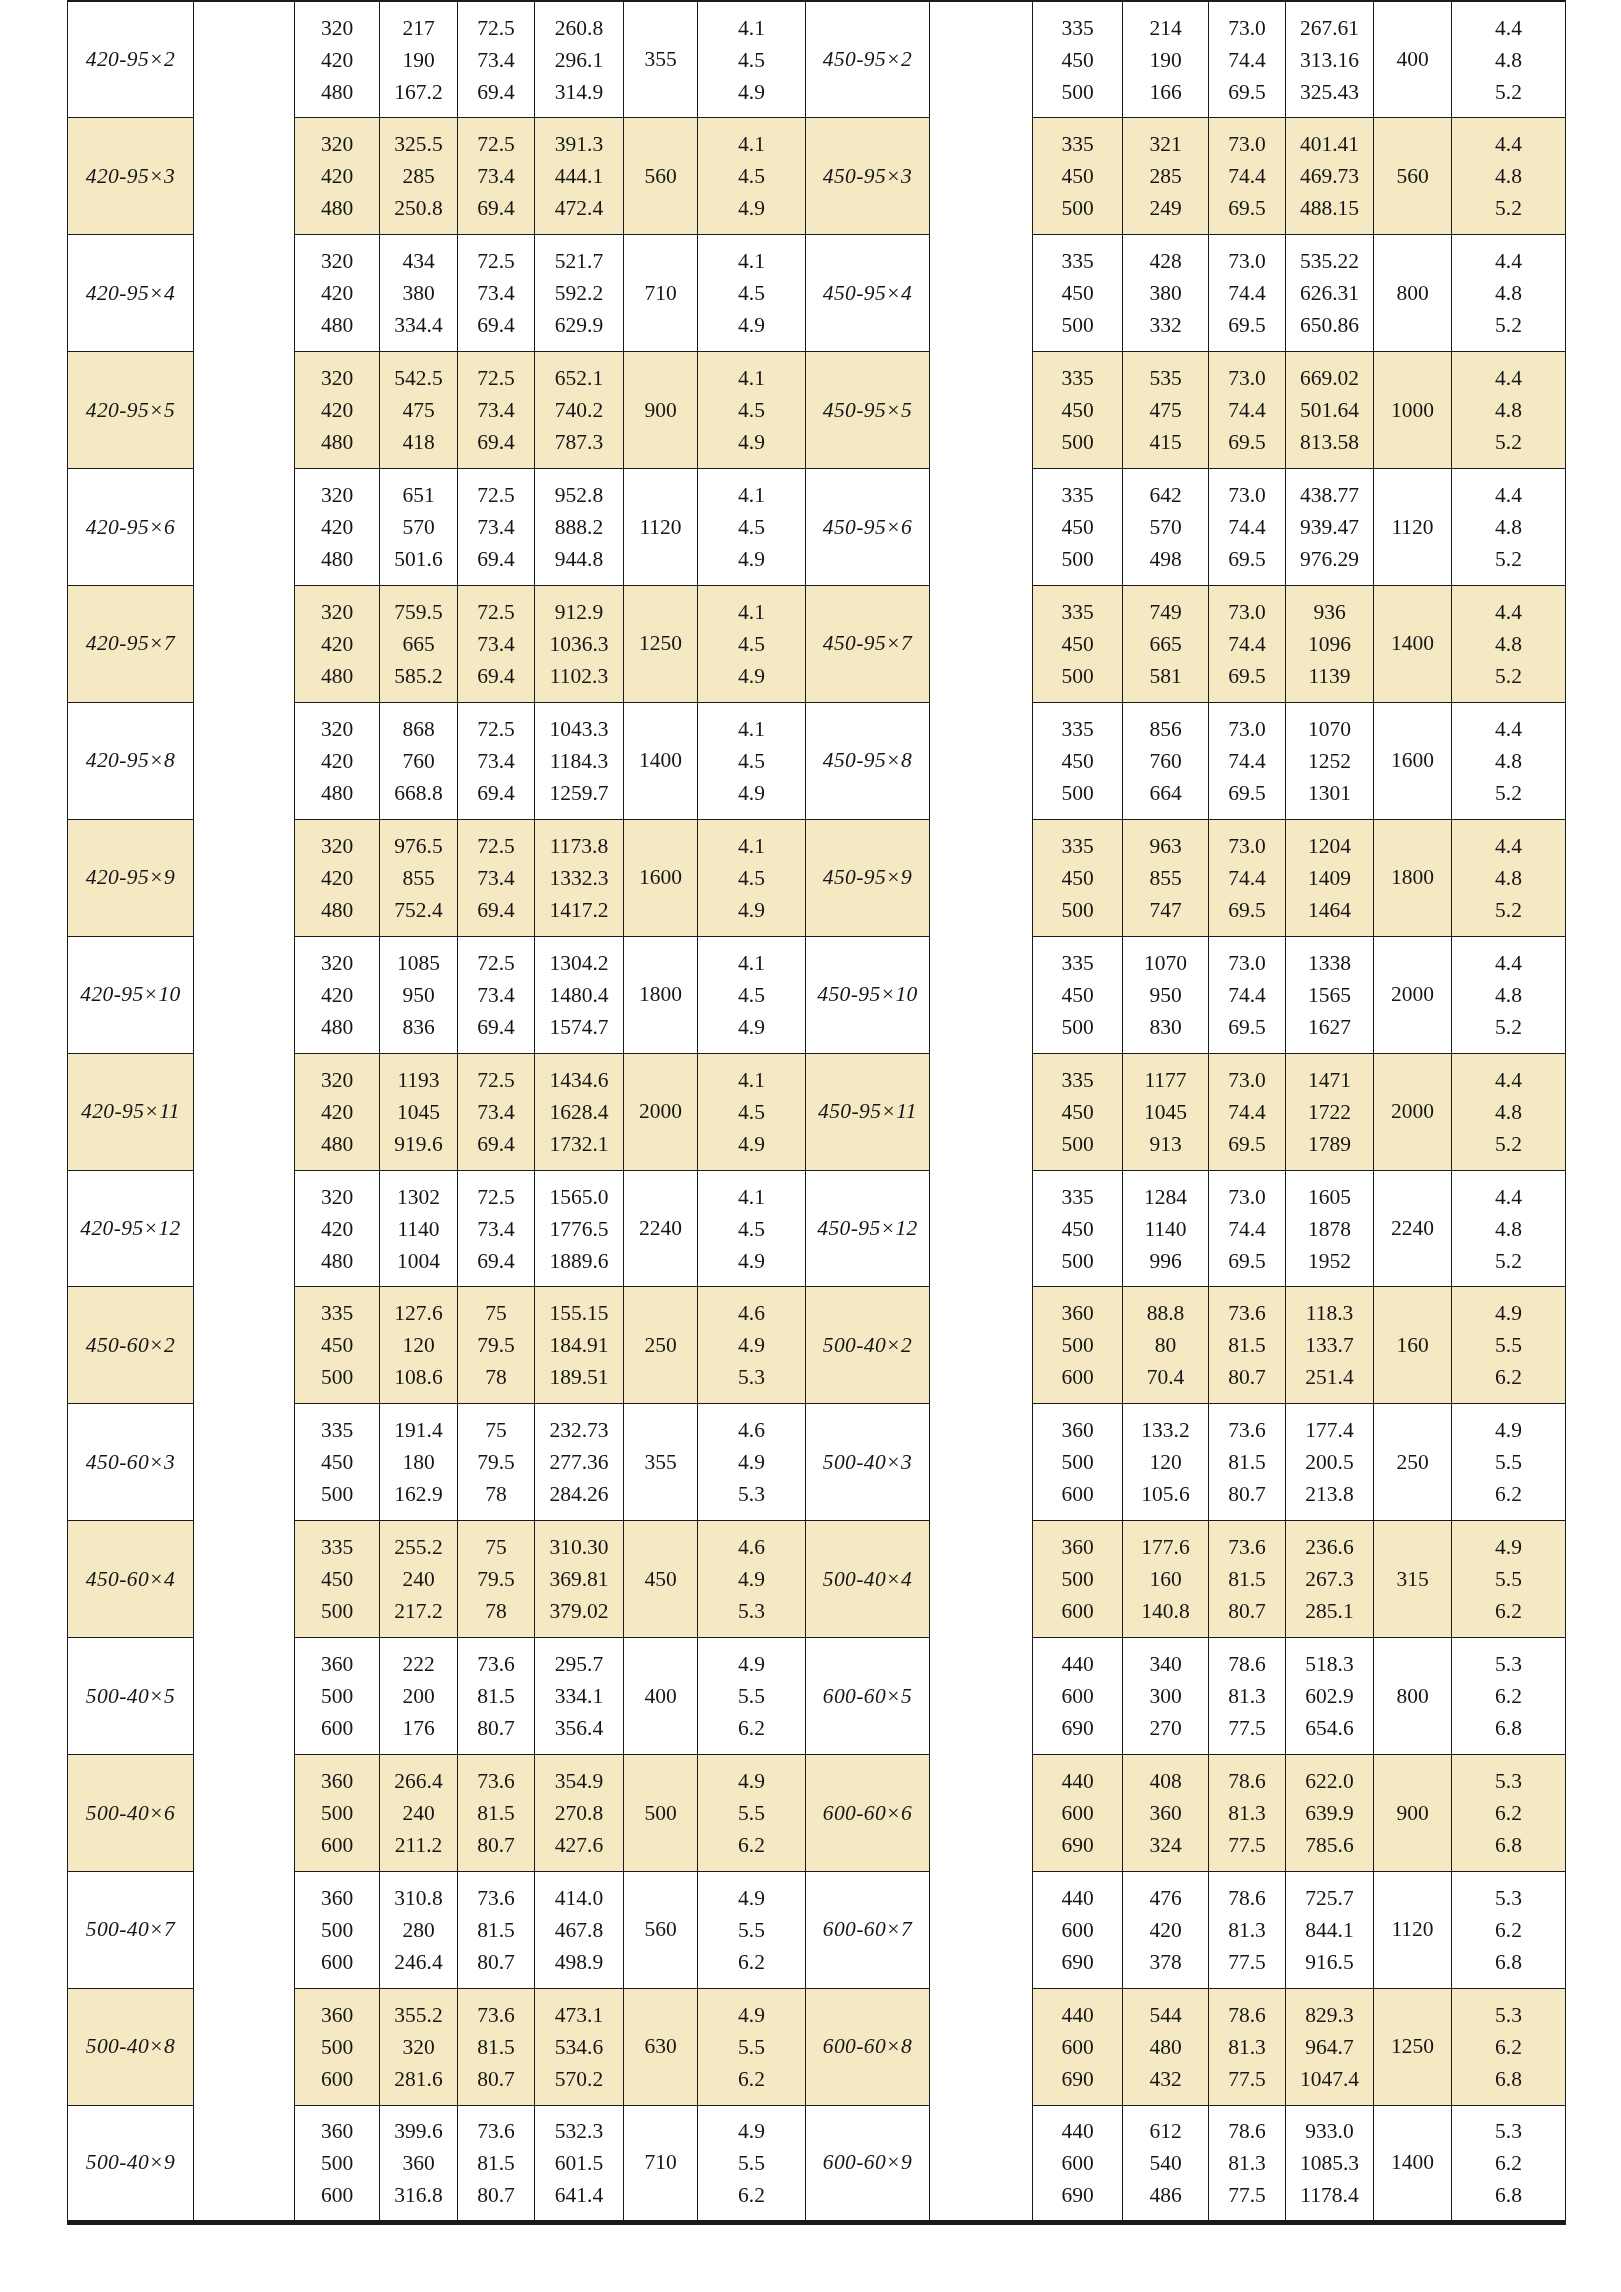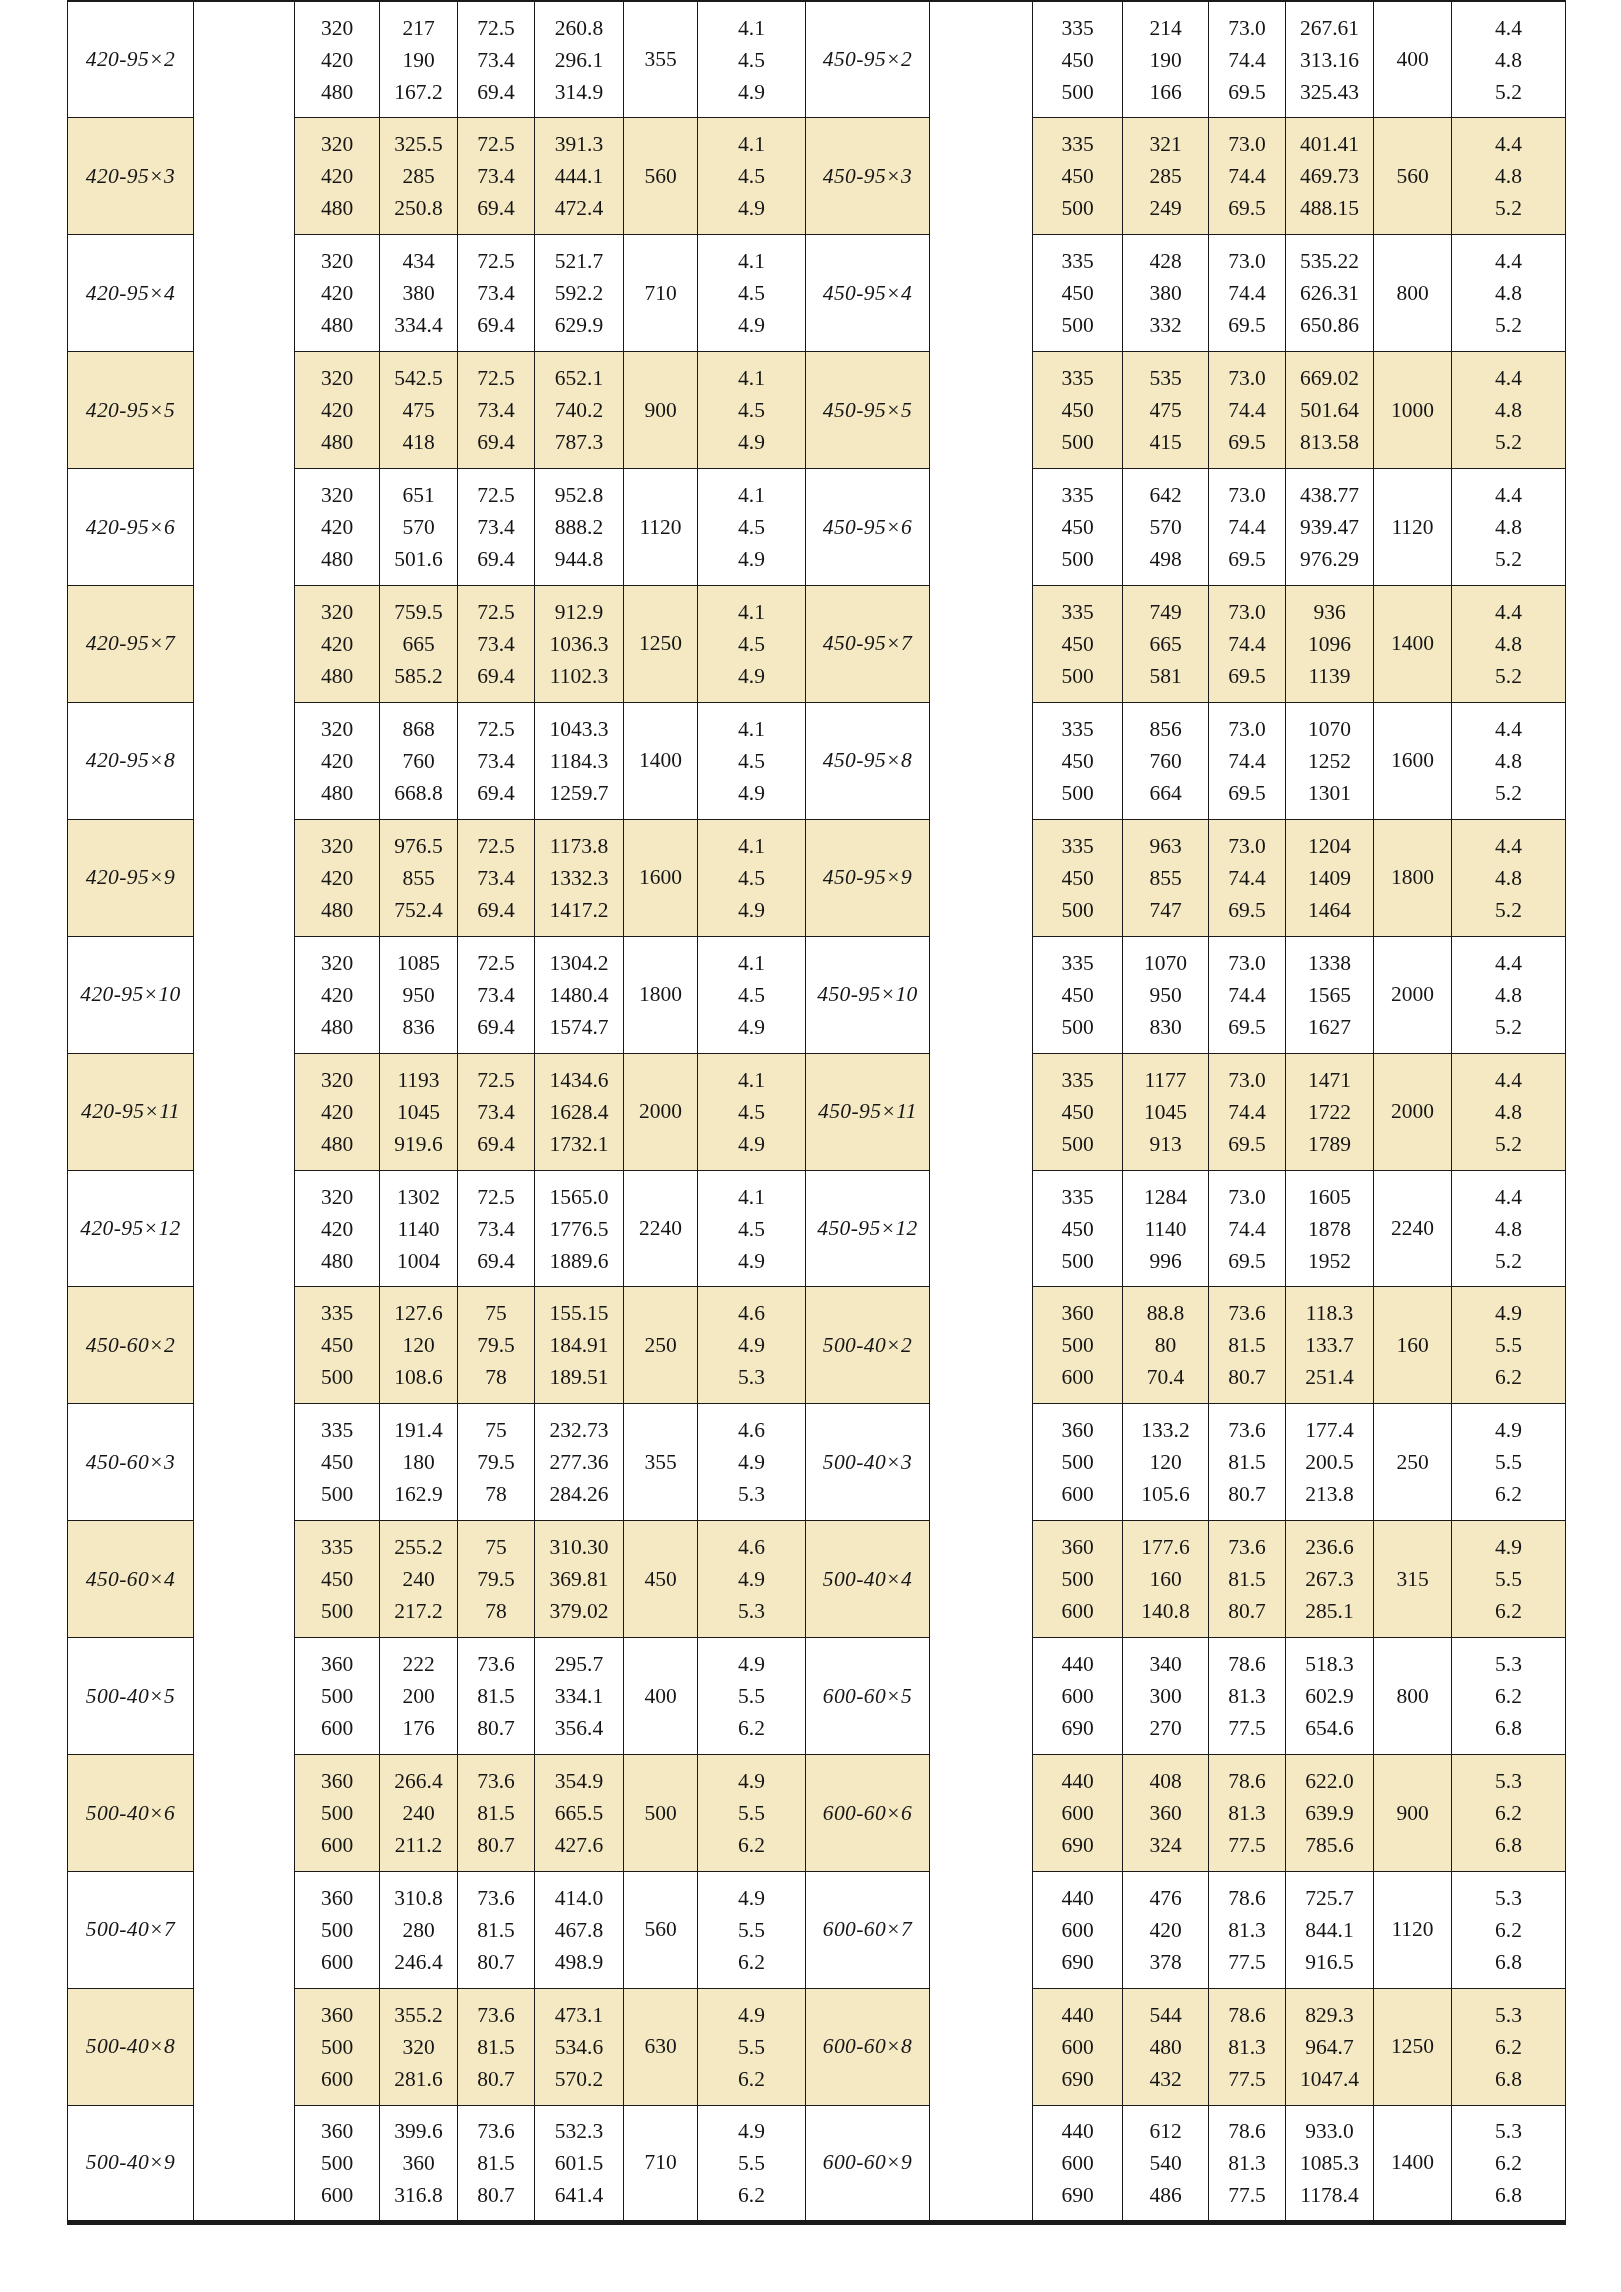--- a/index.html
+++ b/index.html
@@ -957,21 +957,21 @@
             <div>240</div>
             <div>211.2</div>
           </td>
           <td class="tv">
             <div>73.6</div>
             <div>81.5</div>
             <div>80.7</div>
           </td>
           <td class="tv">
             <div>354.9</div>
-            <div>665.5</div>
+            <div>270.8</div>
             <div>427.6</div>
           </td>
           <td class="single">500</td>
           <td class="tv">
             <div>4.9</div>
             <div>5.5</div>
             <div>6.2</div>
           </td>
           <td class="model">600-60×6</td>
           <td class="spacer"></td>

